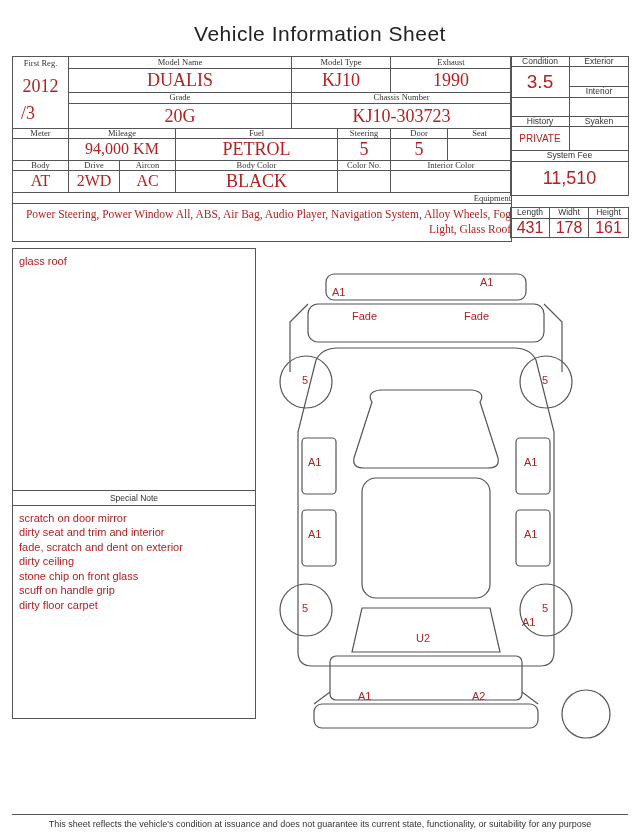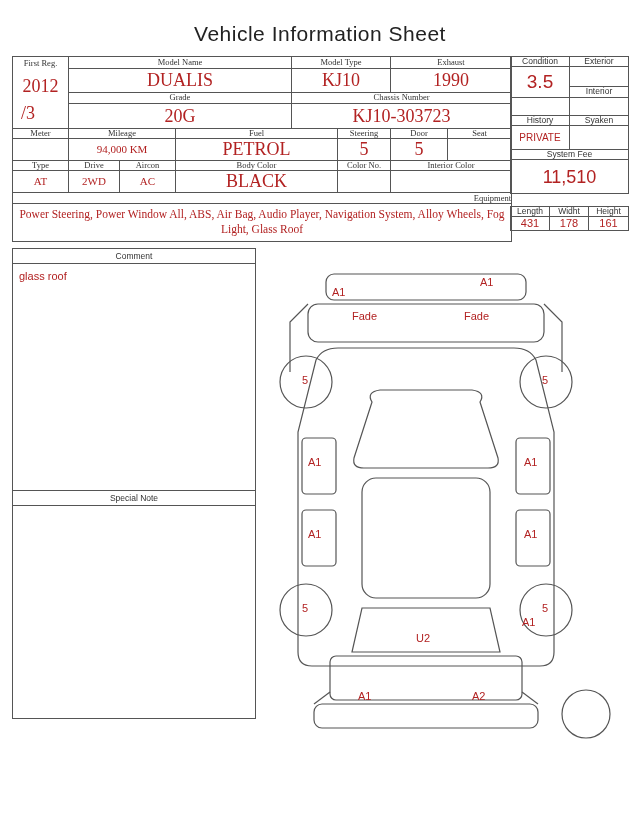--- a/index.html
+++ b/index.html
@@ -45,34 +45,34 @@
     line-height: 1.1;
   }
   .val {
     text-align: center;
     color: #b22222;
     font-size: 15px;
     padding: 2px 2px 4px 2px;
     line-height: 1.15;
   }
   .val.big { font-size: 18px; }
-  .val.sm { font-size: 11px; }
+  .val.sm { font-size: 16px; }
   .val.xsm { font-size: 10px; }
 
   
   .top-wrap { display: flex; gap: 0; }
   .left-block { width: 499px; font-family: Liberation Serif, serif; }
   .right-block { width: 117px; margin-left: -1px; }
 
   .equip-label {
     font-size: 8.5px; text-align: right; color: #333; padding: 2px;
   }
   .equip-val {
     color: #b22222; font-size: 11.5px; line-height: 1.35;
-    padding: 3px 5px 5px 5px; text-align: center;
+    padding: 3px 5px 5px 5px; text-align: right;
   }
 
   
   .mid-wrap { display: flex; margin-top: 6px; }
   .comment-col { width: 253px; }
   .diagram-col { flex: 1; position: relative; }
 
   .panel {
     border: 1px solid #555555;
   }
@@ -176,21 +176,21 @@
         <tr>
           <td class="val sm">&nbsp;</td>
           <td colspan="2" class="val sm">94,000 KM</td>
           <td colspan="3" class="val big">PETROL</td>
           <td class="val big">5</td>
           <td class="val big">5</td>
           <td class="val big">&nbsp;</td>
         </tr>
 
         <tr>
-          <td class="lbl">Type</td>
+          <td class="lbl">Body</td>
           <td class="lbl">Drive</td>
           <td class="lbl">Aircon</td>
           <td colspan="3" class="lbl">Body Color</td>
           <td colspan="1" class="lbl">Color No.</td>
           <td colspan="2" class="lbl">Interior Color</td>
         </tr>
 
         <tr>
           <td class="val sm">AT</td>
           <td class="val sm">2WD</td>
@@ -271,25 +271,31 @@
         </tr>
       </tbody>
         </table>
     </div>
   </div>
 
   <div class="mid-wrap">
 
     <div class="comment-col">
       <div class="panel" id="comment-panel">
-        <div class="panel-head">Comment</div>
         <div class="panel-body">glass roof</div>
       </div>
       <div class="panel" id="note-panel">
         <div class="panel-head">Special Note</div>
+        <div class="panel-body" style="white-space:pre-line">scratch on door mirror
+dirty seat and trim and interior
+fade, scratch and dent on exterior
+dirty ceiling
+stone chip on front glass
+scuff on handle grip
+dirty floor carpet</div>
       </div>
     </div>
 
     <div class="diagram-col">
       <div class="diagram">
         <svg width="360" height="490" viewBox="0 0 360 490">
           <g fill="none" stroke="#555555" stroke-width="1.2">
 
             <rect x="58" y="22" width="200" height="26" rx="8"></rect>
 
@@ -337,14 +343,15 @@
         <div class="dmark" style="left:34px;top:350px">5</div>
         <div class="dmark" style="left:274px;top:350px">5</div>
         <div class="dmark" style="left:254px;top:364px">A1</div>
         <div class="dmark" style="left:148px;top:380px">U2</div>
         <div class="dmark" style="left:90px;top:438px">A1</div>
         <div class="dmark" style="left:204px;top:438px">A2</div>
       </div>
     </div>
   </div>
 
+  <div class="footer">This sheet reflects the vehicle's condition at issuance and does not guarantee its current state, functionality, or suitability for any purpose</div>
 
 </div>
 
 </body></html>

